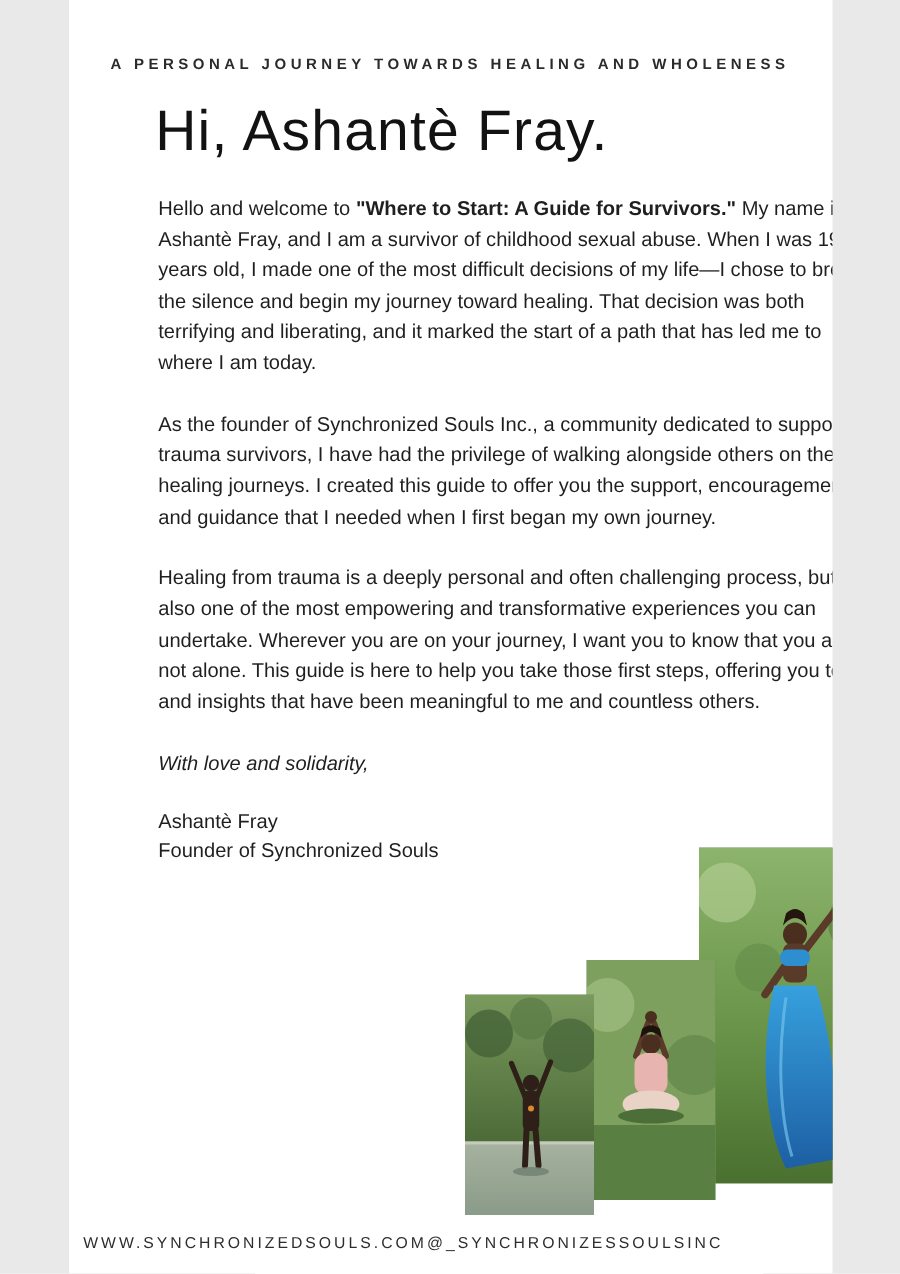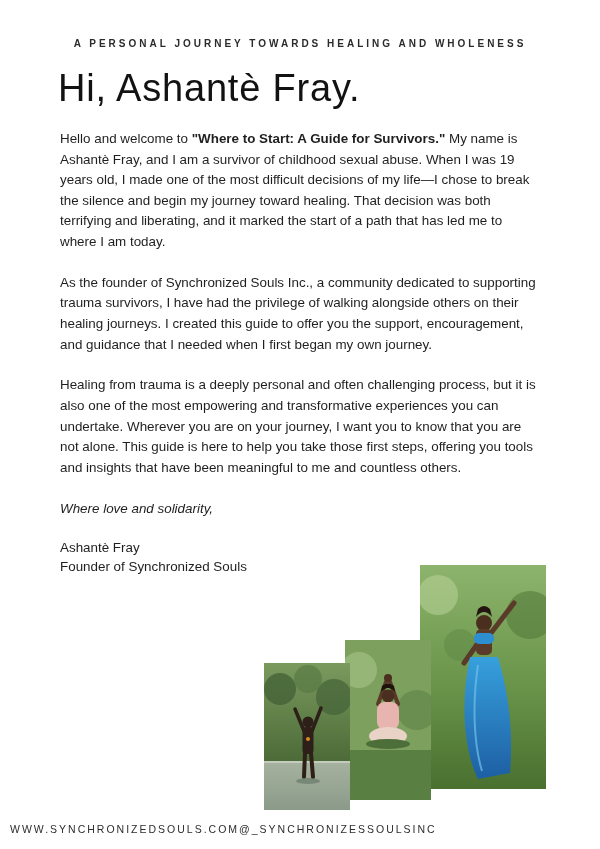--- a/index.html
+++ b/index.html
@@ -1,18 +1,18 @@
 <!DOCTYPE html>
 <html><head>
 <meta charset="utf-8">
 <style>
   html,body{margin:0;padding:0;background:#e9e9e9;}
   .page{
     position:relative;
-    width:600px;height:849px;
+    width:509px;height:849px;
     margin:0 auto;
     background:#ffffff;
     font-family:"Liberation Sans", sans-serif;
     color:#1d1d1d;
     overflow:hidden;
   }
   .eyebrow{
     padding-top:38px;
     text-align:center;
     font-size:10px;
@@ -63,21 +63,21 @@
 <div class="page">
 
   <div class="eyebrow">A PERSONAL JOURNEY TOWARDS HEALING AND WHOLENESS</div>
 
   <h1 class="title">Hi, Ashantè Fray.</h1>
 
   <div class="body-text">
     <p><span>Hello and welcome to </span><strong>"Where to Start: A Guide for Survivors."</strong><span> My name is Ashantè Fray, and I am a survivor of childhood sexual abuse. When I was 19 years old, I made one of the most difficult decisions of my life—I chose to break the silence and begin my journey toward healing. That decision was both terrifying and liberating, and it marked the start of a path that has led me to where I am today.</span></p>
     <p>As the founder of Synchronized Souls Inc., a community dedicated to supporting trauma survivors, I have had the privilege of walking alongside others on their healing journeys. I created this guide to offer you the support, encouragement, and guidance that I needed when I first began my own journey.</p>
     <p>Healing from trauma is a deeply personal and often challenging process, but it is also one of the most empowering and transformative experiences you can undertake. Wherever you are on your journey, I want you to know that you are not alone. This guide is here to help you take those first steps, offering you tools and insights that have been meaningful to me and countless others.</p>
-    <p class="signoff">Where love and solidarity,</p>
+    <p class="signoff">With love and solidarity,</p>
     <div class="signature">
       <div>Ashantè Fray</div>
       <div>Founder of Synchronized Souls</div>
     </div>
   </div>
 
   <div class="photos">
 
     <div class="photo photo-dancer">
       <svg viewBox="0 0 126 224">

